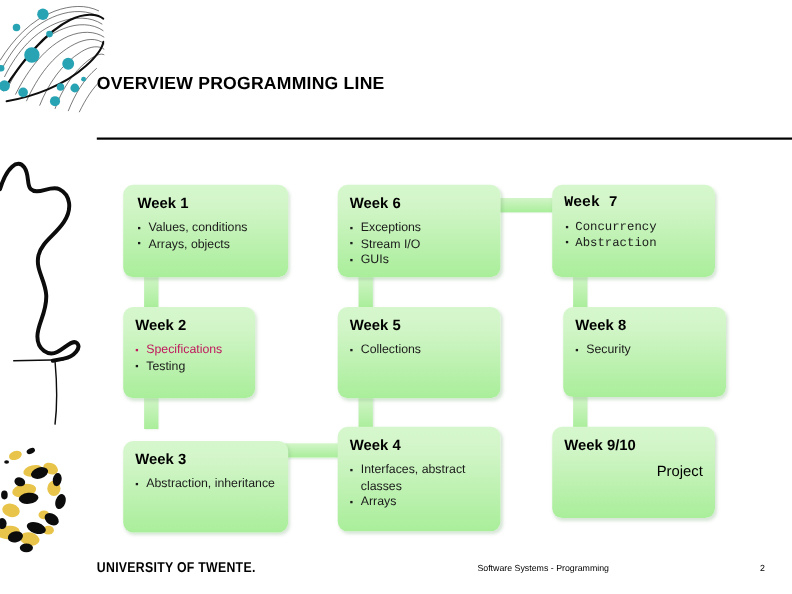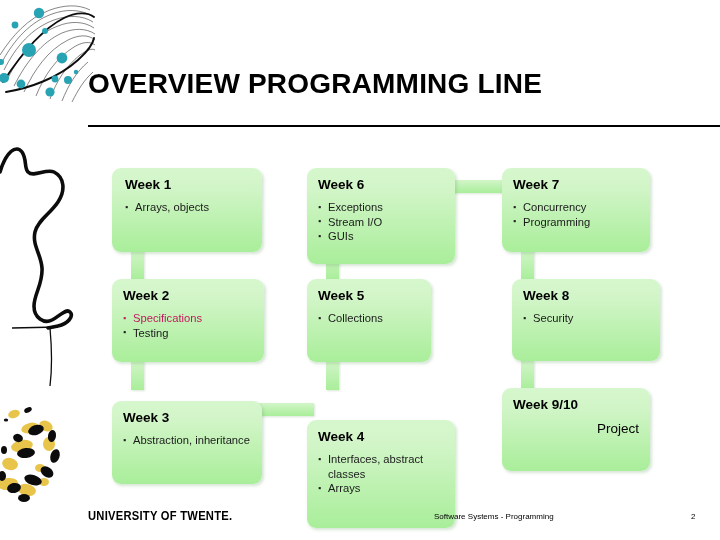--- a/index.html
+++ b/index.html
@@ -28,21 +28,21 @@
   #left-art {
     left: 0; top: 138px;
     width: 90px; height: 365px;
   }
 
   
   #slide-title {
     position: absolute;
     left: 88px;
     top: 68px;
-    font-size: 28px;
+    font-size: 16px;
     font-weight: bold;
     letter-spacing: 0.2px;
     white-space: nowrap;
     color: #000;
   }
   #title-rule {
     position: absolute;
     left: 88px;
     top: 125px;
     width: 634px;
@@ -226,71 +226,72 @@
   <div class="conn h" style="left:256px; top:403px; width:58px; height:13px;"></div>
   <div class="conn v" style="left:326px; top:361px; width:13px; height:29px;"></div>
   <div class="conn v" style="left:326px; top:250px; width:13px; height:30px;"></div>
   <div class="conn h" style="left:450px; top:180px; width:58px; height:13px;"></div>
   <div class="conn v" style="left:521px; top:250px; width:13px; height:30px;"></div>
   <div class="conn v" style="left:521px; top:361px; width:13px; height:29px;"></div>
 
   <div class="week-box" style="left:112px; top:168px; width:150px; height:84px;padding-left:13px;">
     <div class="week-title">Week 1</div>
     <ul class="week-items">
+      <li>Values, conditions</li>
       <li>Arrays, objects</li>
     </ul>
   </div>
 
-  <div class="week-box" style="left:307px; top:168px; width:148px; height:96px;">
+  <div class="week-box" style="left:307px; top:168px; width:148px; height:84px;">
     <div class="week-title">Week 6</div>
     <ul class="week-items">
       <li>Exceptions</li>
       <li>Stream I/O</li>
       <li>GUIs</li>
     </ul>
   </div>
 
-  <div class="week-box" style="left:502px; top:168px; width:148px; height:84px;">
+  <div class="week-box" style="left:502px; top:168px; width:148px; height:84px;font-family:Liberation Mono, monospace;">
     <div class="week-title">Week 7</div>
     <ul class="week-items">
       <li>Concurrency</li>
-      <li>Programming</li>
-    </ul>
-  </div>
-
-  <div class="week-box" style="left:112px; top:279px; width:152px; height:83px;">
+      <li>Abstraction</li>
+    </ul>
+  </div>
+
+  <div class="week-box" style="left:112px; top:279px; width:120px; height:83px;">
     <div class="week-title">Week 2</div>
     <ul class="week-items">
       <li class="hl" style="color: rgb(192, 24, 92); --hl: #c0185c;">Specifications</li>
       <li>Testing</li>
     </ul>
   </div>
 
-  <div class="week-box" style="left:307px; top:279px; width:124px; height:83px;">
+  <div class="week-box" style="left:307px; top:279px; width:148px; height:83px;">
     <div class="week-title">Week 5</div>
     <ul class="week-items">
       <li>Collections</li>
     </ul>
   </div>
 
   <div class="week-box" style="left:512px; top:279px; width:148px; height:82px;">
     <div class="week-title">Week 8</div>
     <ul class="week-items">
       <li>Security</li>
     </ul>
   </div>
 
   <div class="week-box" style="left:112px; top:388px; width:150px; height:83px;margin-top:13px;">
     <div class="week-title">Week 3</div>
     <ul class="week-items">
       <li>Abstraction, inheritance</li>
     </ul>
   </div>
 
-  <div class="week-box" style="left:307px; top:388px; width:148px; height:108px;margin-top:32px;">
+  <div class="week-box" style="left:307px; top:388px; width:148px; height:95px;">
     <div class="week-title">Week 4</div>
     <ul class="week-items">
       <li>Interfaces, abstract classes</li>
       <li>Arrays</li>
     </ul>
   </div>
 
   <div class="week-box" style="left:502px; top:388px; width:148px; height:83px;">
     <div class="week-title">Week 9/10</div>
     <div class="plain-line">Project</div>

